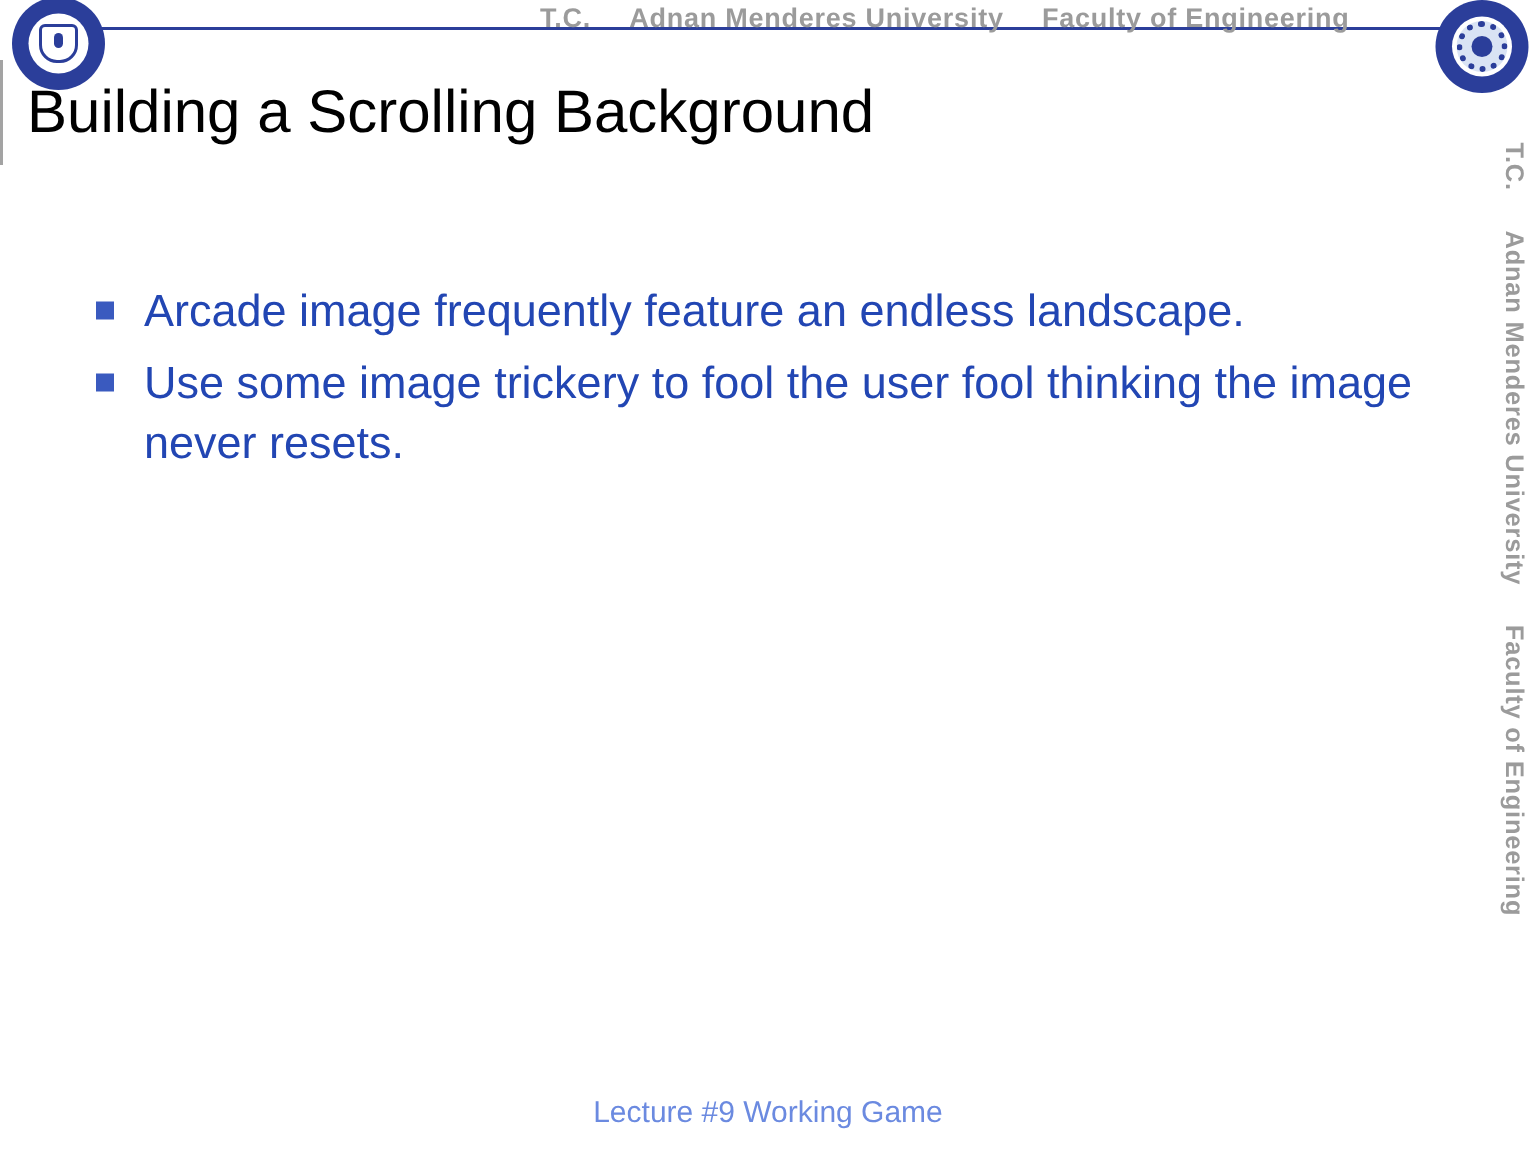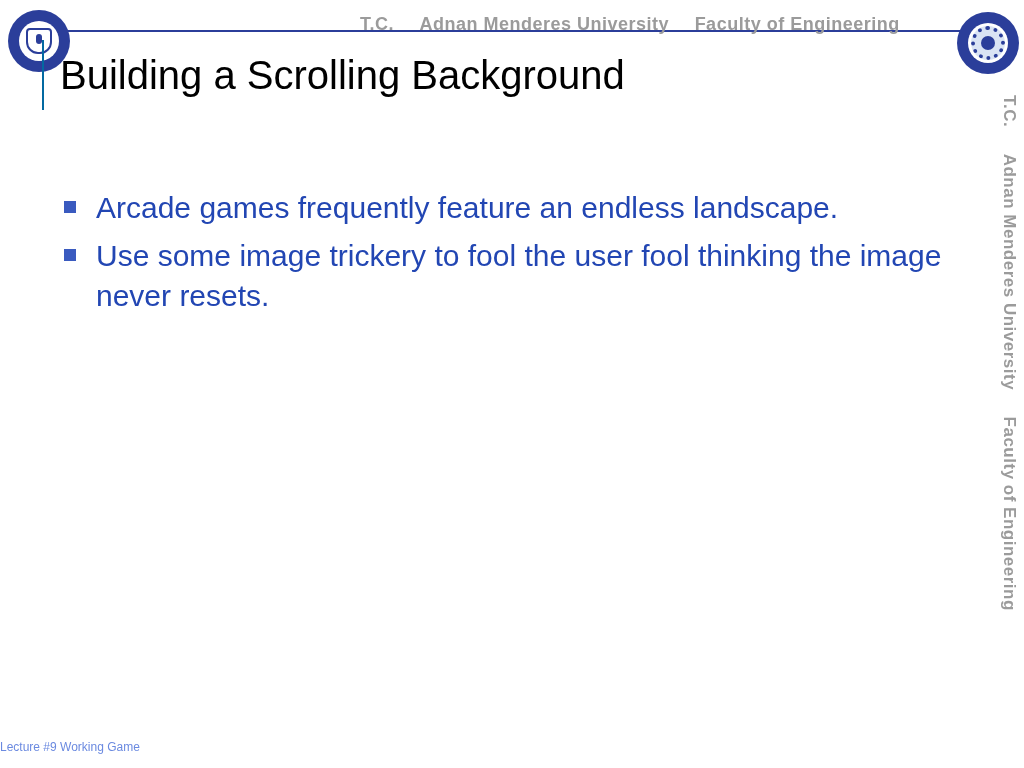--- a/index.html
+++ b/index.html
@@ -8,21 +8,21 @@
     height: 768px;
     font-family: Arial, Helvetica, sans-serif;
     background: #fff;
     position: relative;
     overflow: hidden;
   }
 
   
   .top-bar {
     position: absolute;
-    left: 0; right: 0; top: 12px;
+    left: 0; right: 0; top: 0;
     height: 70px;
   }
   .top-line {
     position: absolute;
     left: 50px; right: 14px;
     top: 18px;
     height: 2px;
     background: #2b3e9a;
   }
   .header-text {
@@ -110,22 +110,21 @@
   }
   .right-strip-text .sep { margin: 8px 0; display: inline-block; }
 
   
   .slide {
     position: absolute;
     left: 0; right: 0; top: 0; bottom: 0;
     padding-top: 40px;
   }
   .title-area {
-    margin-left: 42px;
-    border-left: 2px solid #0369a1;
+    border-left: 2px solid #a3a3a3;
     padding-left: 16px;
     height: 70px;
     display: flex;
     align-items: center;
   }
   .slide-title {
     font-size: 40px;
     color: #000;
     font-weight: normal;
   }
@@ -154,22 +153,22 @@
     width: 12px;
     height: 12px;
     background: #3a5abf;
   }
 
   
   .footer {
     position: absolute;
     bottom: 14px;
     left: 0; right: 0;
-    text-align: left;
-    font-size: 12px;
+    text-align: center;
+    font-size: 20px;
     color: #6b8ae0;
   }
 </style>
 </head>
 <body>
 
 <div class="top-bar">
   <div class="top-line"></div>
   <div class="header-text">
     <span>T.C.</span>
@@ -199,19 +198,19 @@
     <span>Faculty of Engineering</span>
   </div>
 </div>
 
 <div class="slide">
   <div class="title-area">
     <h1 class="slide-title">Building a Scrolling Background</h1>
   </div>
   <div class="body-area">
     <ul class="bullet-list">
-      <li><span>Arcade games frequently feature an endless landscape.</span></li>
+      <li><span>Arcade image frequently feature an endless landscape.</span></li>
       <li><span>Use some image trickery to fool the user fool thinking the image never resets.</span></li>
     </ul>
   </div>
 </div>
 
 <div class="footer">Lecture #9 Working Game</div>
 
 </body></html>

